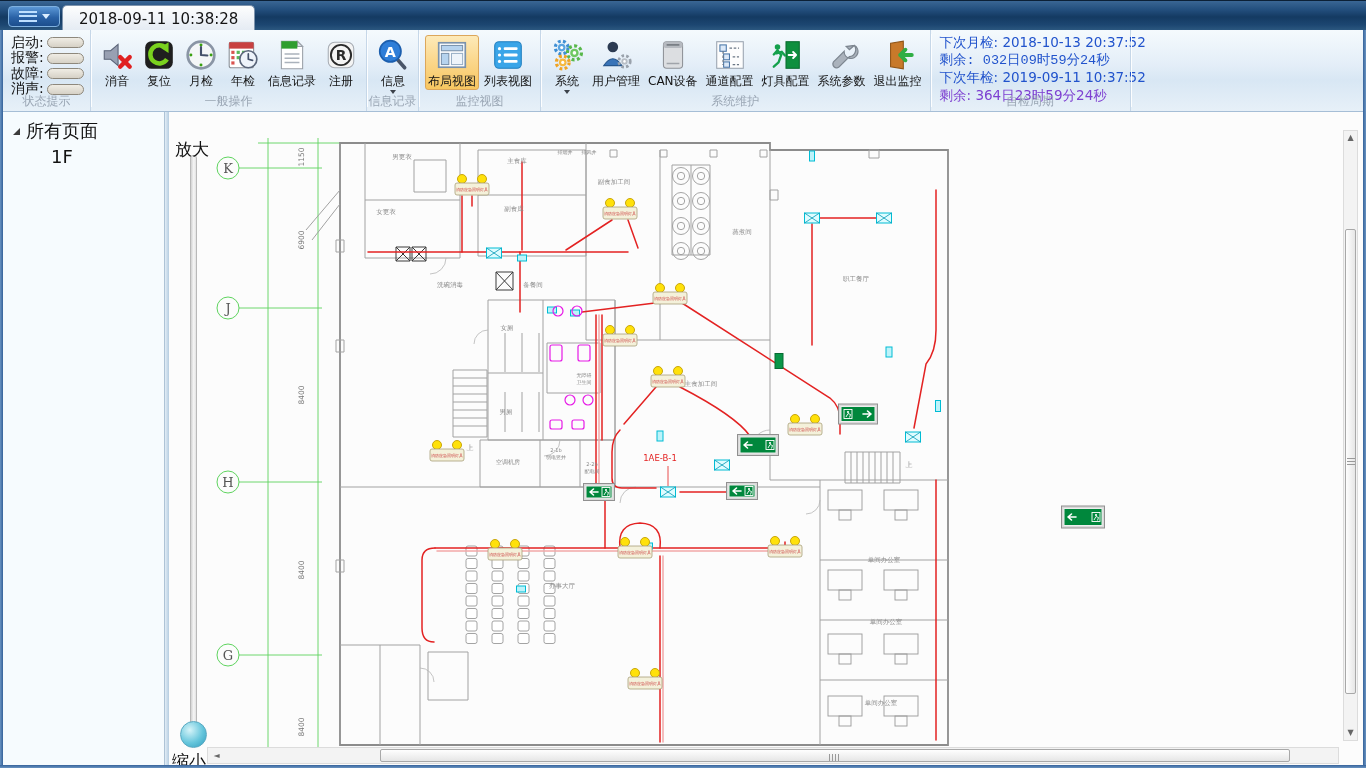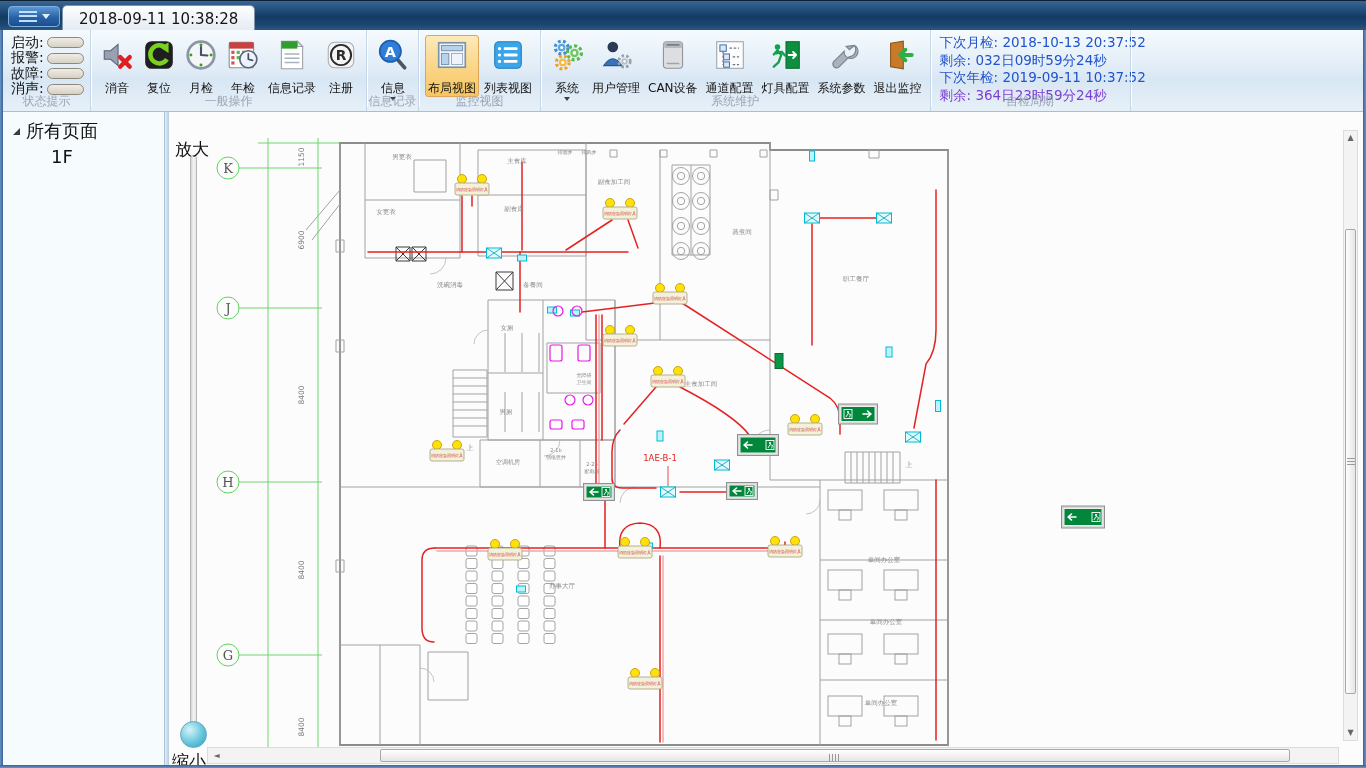--- a/index.html
+++ b/index.html
@@ -28,21 +28,21 @@
 .ribbon{position:absolute;left:3px;right:3px;top:30px;height:82px;display:flex;
   background:linear-gradient(#f5fafd,#e4eef8 42%,#d8e7f4 62%,#e7f0f8);border-bottom:1px solid #a6bed6}
 .rgroup{position:relative;height:100%;flex:0 0 auto;border-right:1px solid #c6d7e8}
 .rgroup:after{content:"";position:absolute;right:-2px;top:4px;bottom:4px;width:1px;background:#fdfeff}
 .rcap{position:absolute;bottom:1px;left:0;right:0;text-align:center;font-size:12px;color:#9aa6b4;white-space:nowrap}
 .rbody{display:flex;align-items:flex-start;padding:5px 5px 0 6px;gap:2px}
 .rbtn{display:flex;flex-direction:column;align-items:center;padding:2px 2px 1px;border:1px solid transparent;border-radius:3px}
 .rbtn.active{background:linear-gradient(#fdeab9,#fbd88e 45%,#f7c660);border-color:#dca75b}
 .rbtn .ic{width:34px;height:34px;flex:0 0 auto}
 .rbtn .ic svg{width:100%;height:100%}
-.rbtn .lb{font-size:12px;color:#141414;line-height:14px;margin-top:9px;white-space:nowrap}
+.rbtn .lb{font-size:12px;color:#141414;line-height:14px;margin-top:2px;white-space:nowrap}
 .rbtn .dd{width:0;height:0;border-left:3.5px solid transparent;border-right:3.5px solid transparent;
   border-top:4px solid #3c424a;margin-top:2px}
 
 .stat-rows{padding:5px 4px 0 8px}
 .srow{display:flex;align-items:center;height:15.5px;font-size:14px;color:#101010;white-space:nowrap}
 .pill{width:37px;height:11px;border-radius:6px;border:1px solid #8e887c;margin-left:3px;
   background:linear-gradient(#f0ede5,#d6d1c6)}
 
 .sc{padding:4px 0 0 9px}
 .scline{font-size:13.5px;line-height:17.5px;white-space:nowrap}
@@ -303,21 +303,21 @@
                 </svg></span>
               <span class="lb">退出监控</span>
             </div>
           </div>
           <div class="rcap">系统维护</div>
         </div>
       </div>
     <div class="rgroup" style="width:200px">
       <div class="sc" id="selfcheckLines">
           <div class="scline" style="color: rgb(33, 83, 204);">下次月检: 2018-10-13 20:37:52</div>
-          <div class="scline" style="color: rgb(33, 83, 204);">剩余: 032日09时59分24秒</div>
+          <div class="scline" style="color: rgb(33, 83, 204); font-family: Liberation Mono, monospace;">剩余: 032日09时59分24秒</div>
           <div class="scline" style="color: rgb(33, 83, 204);">下次年检: 2019-09-11 10:37:52</div>
           <div class="scline" style="color: rgb(125, 63, 209);">剩余: 364日23时59分24秒</div>
         </div>
       <div class="rcap">自检周期</div>
     </div>
     <div class="rgroup rfill"></div>
   </div>
 
   <div class="sidebar">
     <div class="tree-row root">

